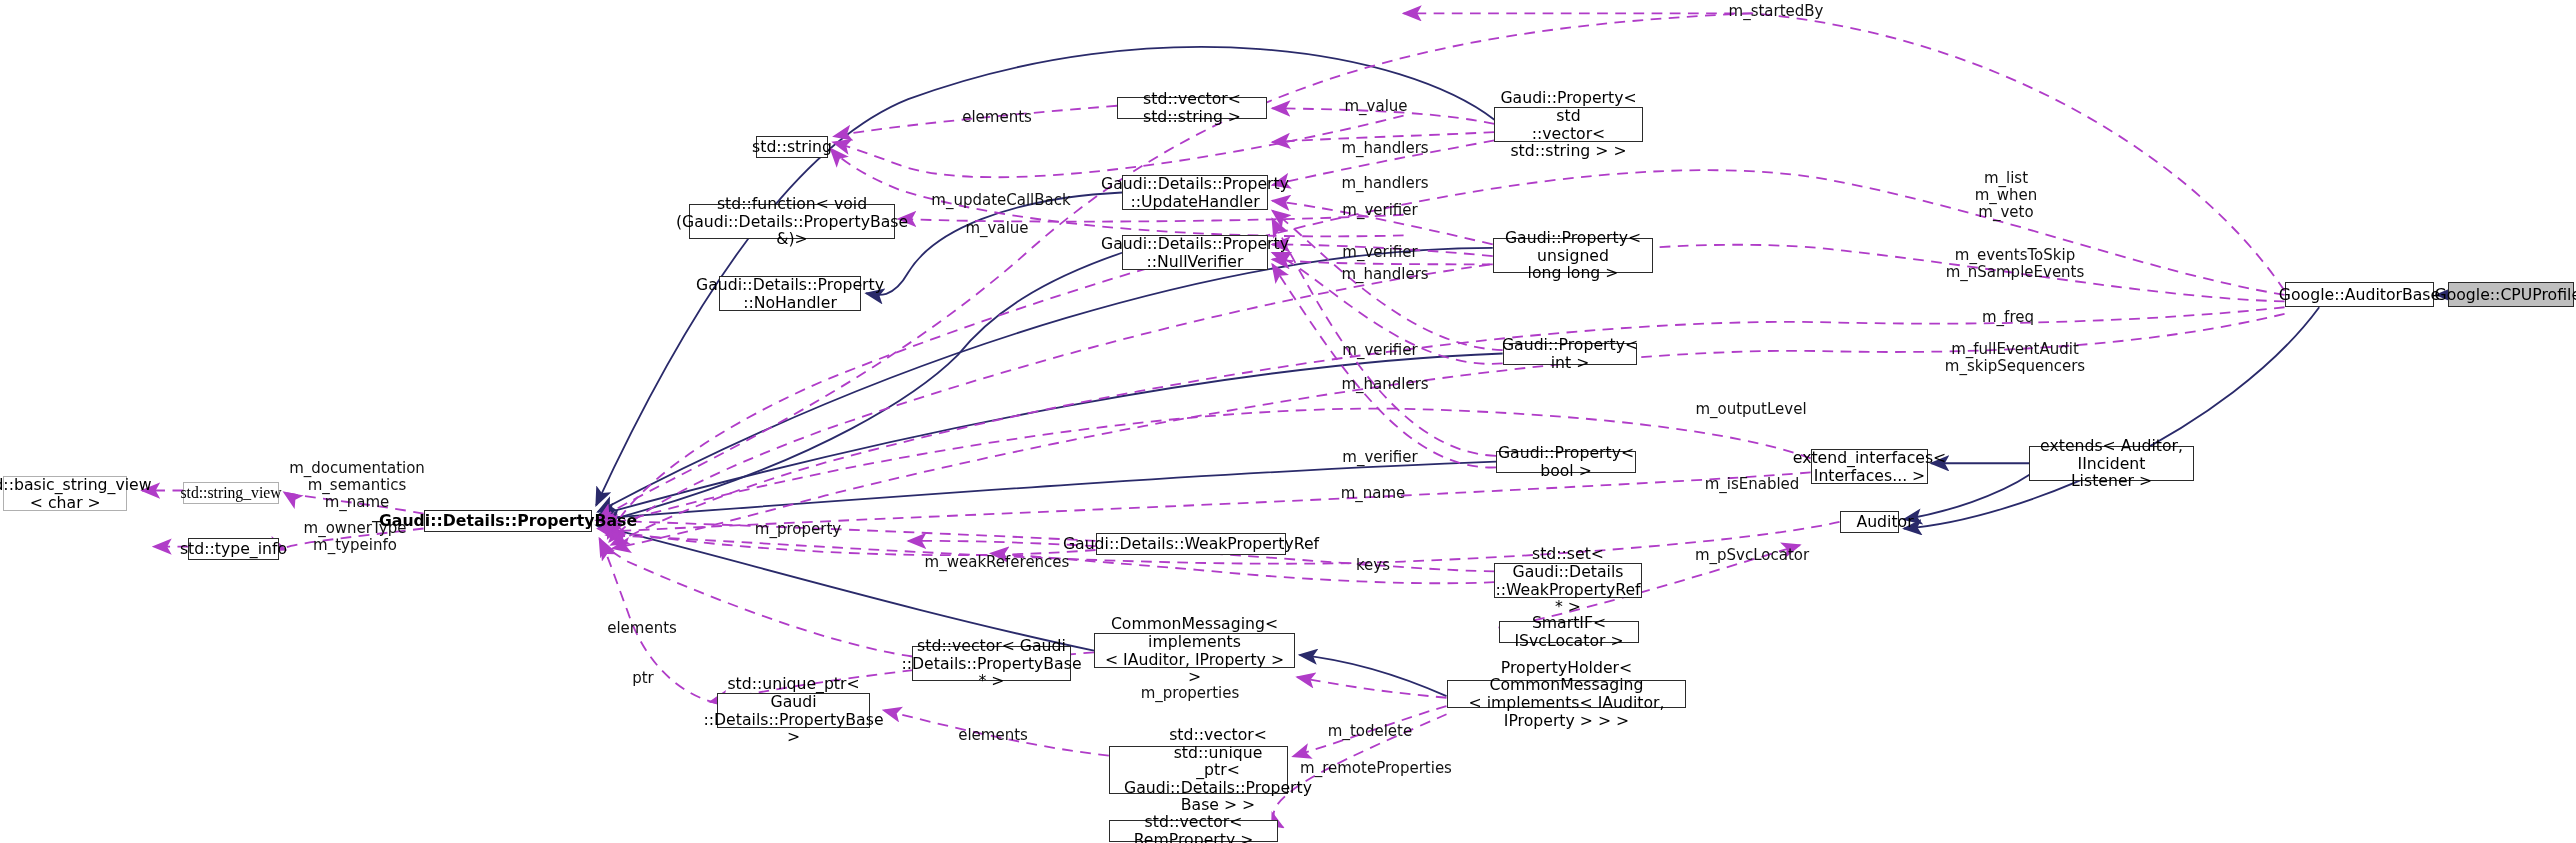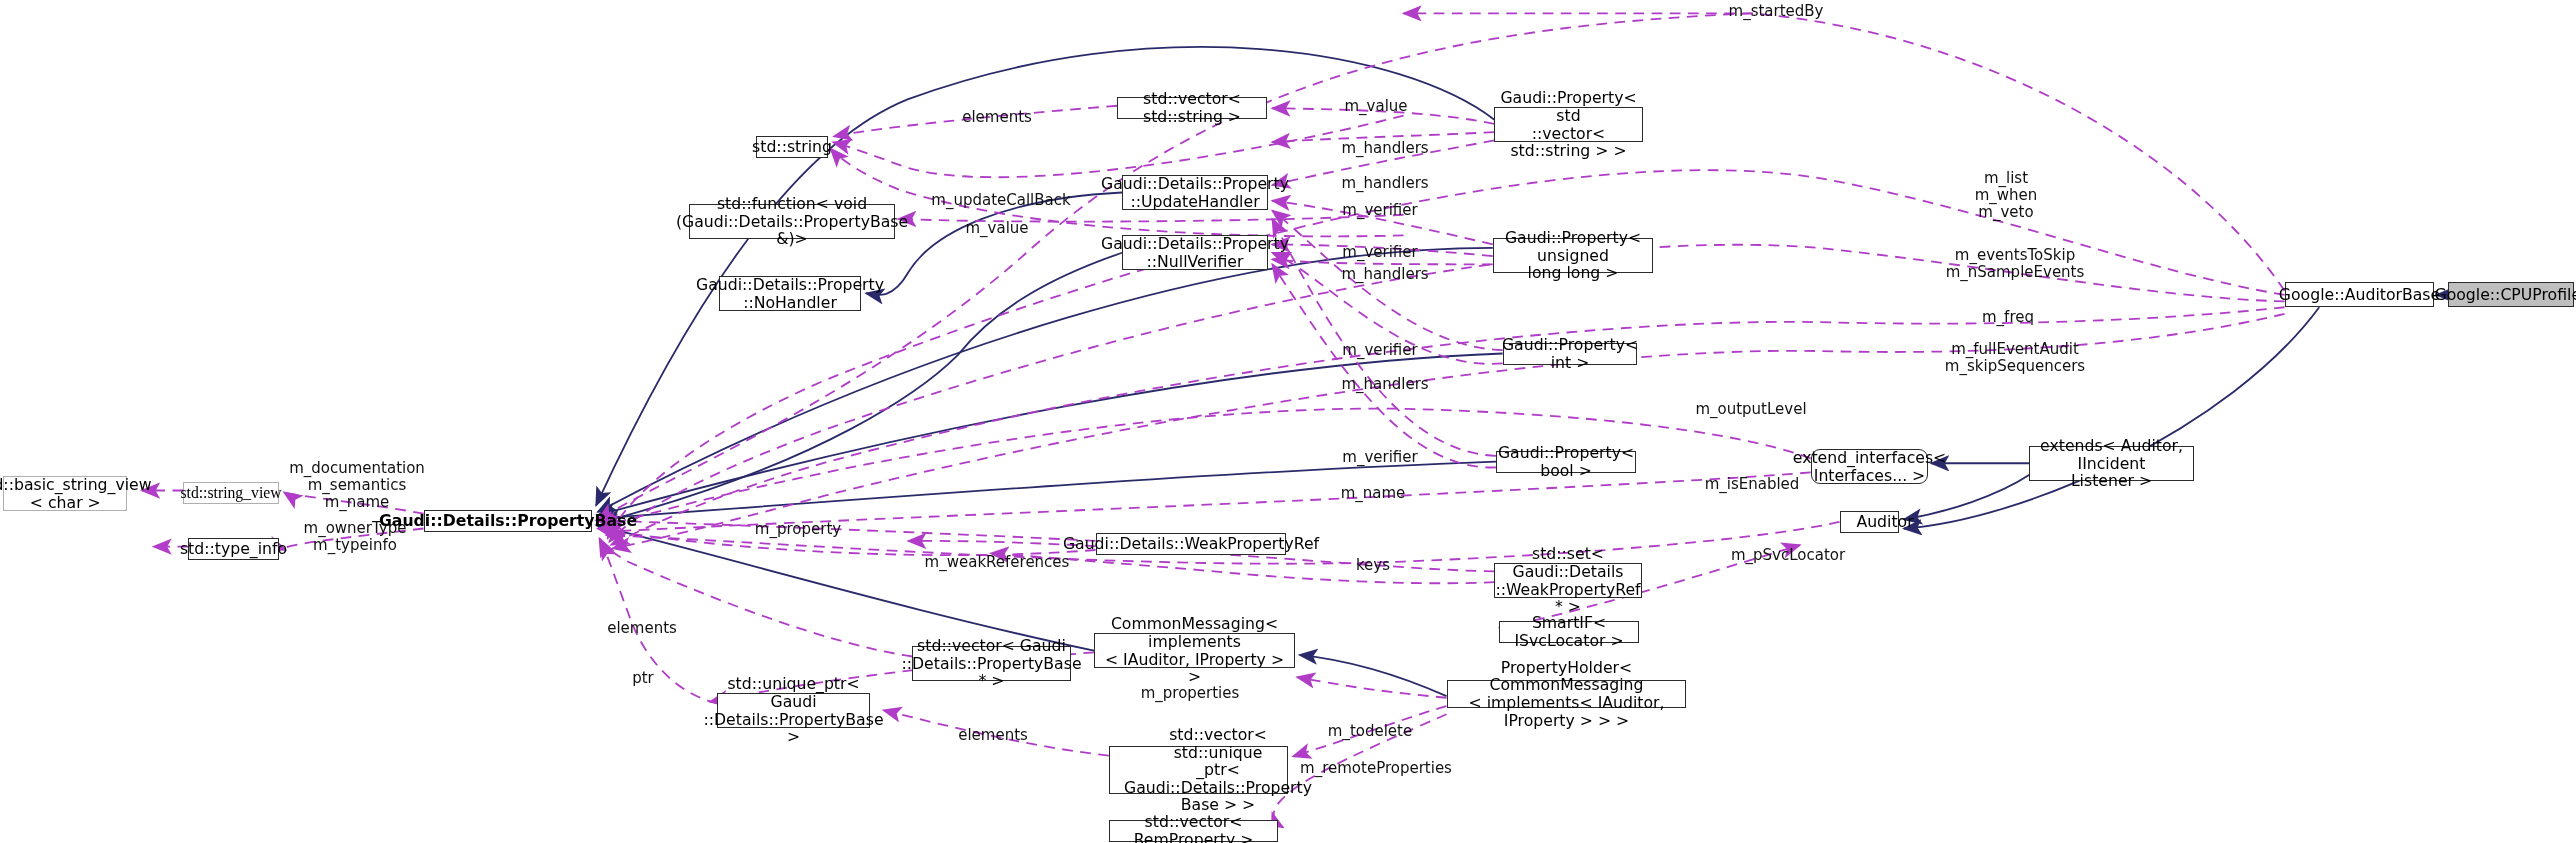--- a/index.html
+++ b/index.html
@@ -139,21 +139,21 @@
       <div class="node" style="left: 912px; top: 646px; width: 159px; height: 35px;">std::vector&lt; Gaudi
 ::Details::PropertyBase * &gt;</div>
       <div class="node" style="left: 717px; top: 693px; width: 153px; height: 35px;">std::unique_ptr&lt; Gaudi
 ::Details::PropertyBase &gt;</div>
       <div class="node" style="left: 1109px; top: 746px; width: 179px; height: 48px; padding-left: 44px;">std::vector&lt; std::unique
 _ptr&lt; Gaudi::Details::Property
 Base &gt; &gt;</div>
       <div class="node" style="left: 1109px; top: 820px; width: 169px; height: 21.5px;">std::vector&lt; RemProperty &gt;</div>
       <div class="node" style="left: 1447px; top: 680px; width: 239px; height: 28px;">PropertyHolder&lt; CommonMessaging
 &lt; implements&lt; IAuditor, IProperty &gt; &gt; &gt;</div>
-      <div class="node" style="left: 1811px; top: 449px; width: 117px; height: 35px; border-radius: 9px;">extend_interfaces&lt;
+      <div class="node" style="left: 1811px; top: 449px; width: 117px; height: 35px;">extend_interfaces&lt;
 Interfaces... &gt;</div>
       <div class="node" style="left: 1840px; top: 511px; width: 59px; height: 21.5px; padding-left: 36px;">Auditor</div>
       <div class="node" style="left: 2029px; top: 446px; width: 165px; height: 35px;">extends&lt; Auditor, IIncident
 Listener &gt;</div>
       <div class="node" style="left: 2285px; top: 282px; width: 149px; height: 25px;">Google::AuditorBase</div>
       <div class="node gray" style="left: 2448px; top: 282px; width: 126px; height: 25px;">Google::CPUProfiler</div>
     </div>
   <div id="labels">
       <div class="elabel" style="left: 1752px; top: 2.5px; margin-left: 24px;">m_startedBy</div>
       <div class="elabel" style="left: 997px; top: 109px;">elements</div>
@@ -178,21 +178,21 @@
       <div class="elabel" style="left: 1751px; top: 401px;">m_outputLevel</div>
       <div class="elabel" style="left: 1380px; top: 449px;">m_verifier</div>
       <div class="elabel" style="left: 357px; top: 460px;">m_documentation
 m_semantics
 m_name</div>
       <div class="elabel" style="left: 1752px; top: 476px;">m_isEnabled</div>
       <div class="elabel" style="left: 1373px; top: 485px;">m_name</div>
       <div class="elabel" style="left: 355px; top: 520px;">m_ownerType
 m_typeinfo</div>
       <div class="elabel" style="left: 798px; top: 521px;">m_property</div>
-      <div class="elabel" style="left: 1752px; top: 547px; margin-left: 36px;">m_pSvcLocator</div>
+      <div class="elabel" style="left: 1752px; top: 547px;">m_pSvcLocator</div>
       <div class="elabel" style="left: 997px; top: 554px;">m_weakReferences</div>
       <div class="elabel" style="left: 1373px; top: 557px;">keys</div>
       <div class="elabel" style="left: 642px; top: 620px;">elements</div>
       <div class="elabel" style="left: 643px; top: 670px;">ptr</div>
       <div class="elabel" style="left: 1190px; top: 685px;">m_properties</div>
       <div class="elabel" style="left: 993px; top: 727px;">elements</div>
       <div class="elabel" style="left: 1370px; top: 723px;">m_todelete</div>
       <div class="elabel" style="left: 1376px; top: 760px;">m_remoteProperties</div>
     </div>
 </div>

